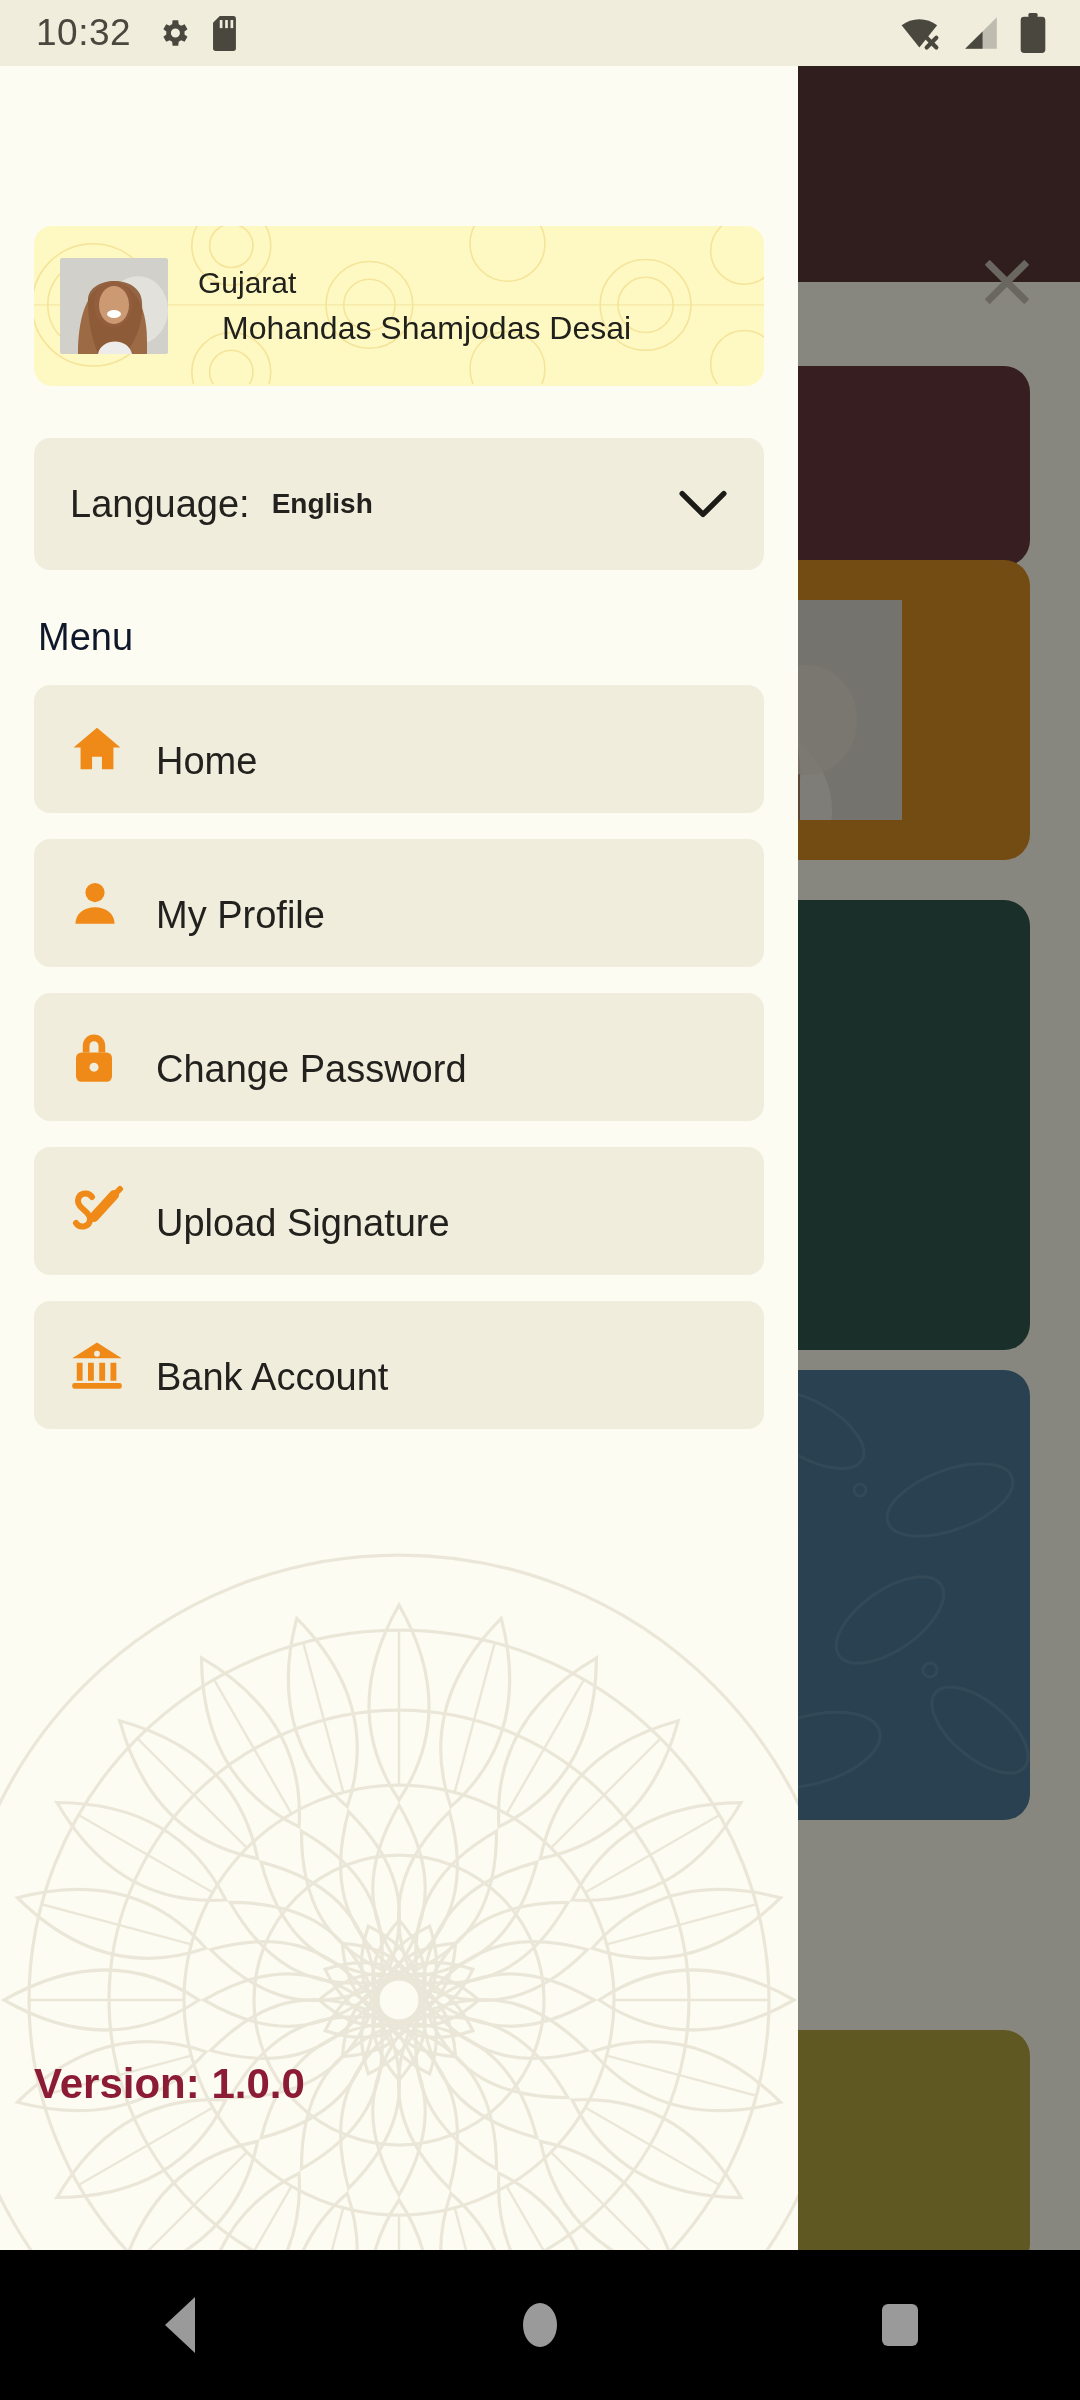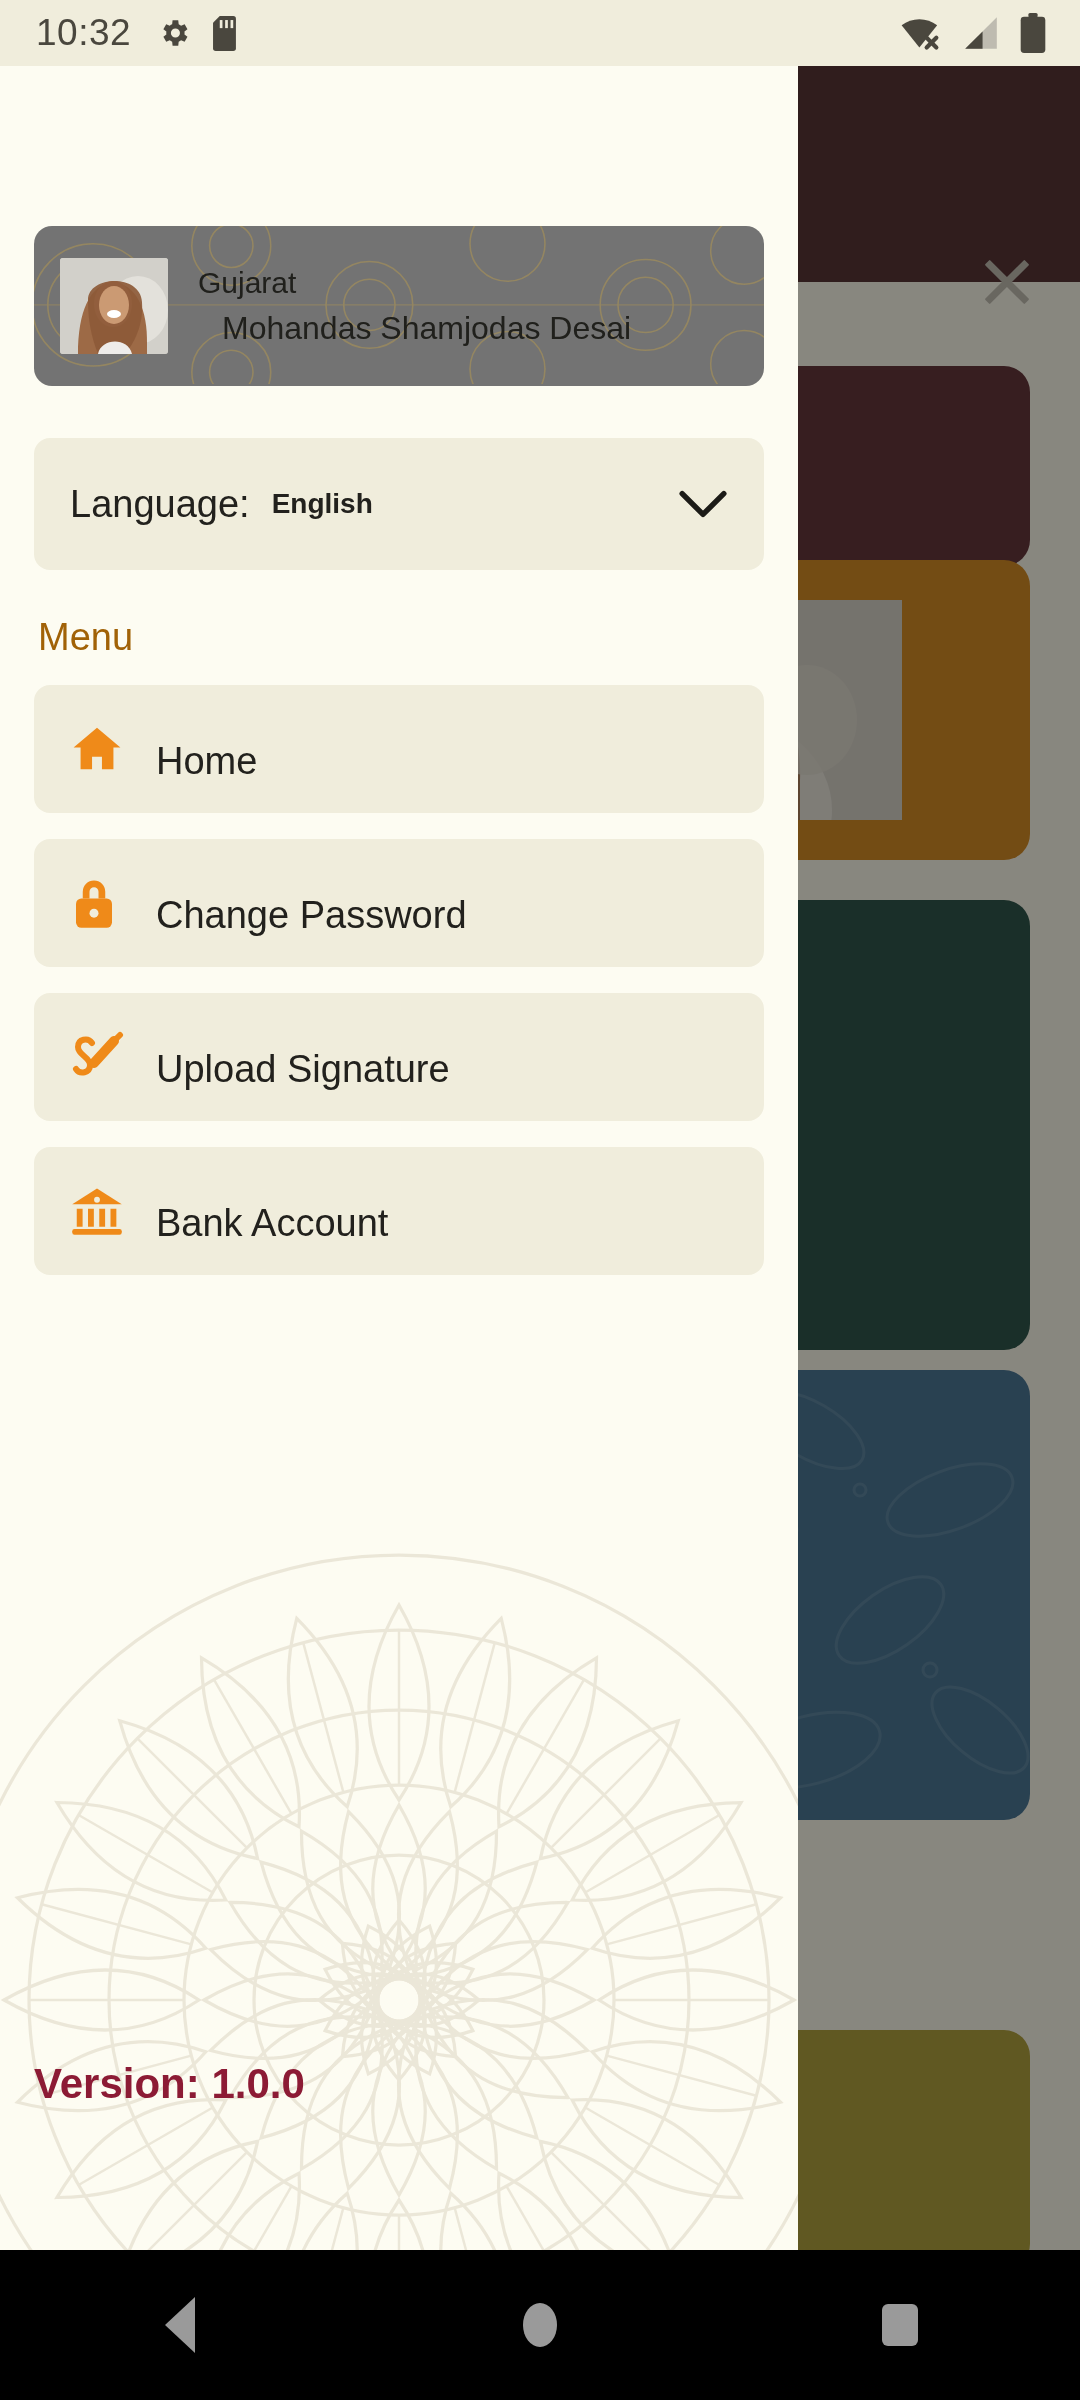--- a/index.html
+++ b/index.html
@@ -127,21 +127,21 @@
     bottom:-250px; width:1000px; height:1000px;
     opacity:.55; pointer-events:none;
   }
 
   .drawer-inner{ position:relative; z-index:2; padding:0 34px; }
 
   
   .profile-card{
     margin-top:160px;
     height:160px; border-radius:18px;
-    background:#737373;
+    background:#fef9c3;
     position:relative; overflow:hidden;
     display:flex; align-items:center;
   }
   .profile-pattern{ position:absolute; inset:0; opacity:.30; }
   .profile-photo{
     position:relative; z-index:2;
     margin-left:26px; width:108px; height:96px; border-radius:3px;
     overflow:hidden; flex:none;
     background:linear-gradient(165deg,#cfcdc8 0%,#e0ded8 50%,#b9b6ae 100%);
   }
@@ -154,21 +154,21 @@
     margin-top:52px; height:132px; border-radius:16px;
     background:#F0EDDC;
     display:flex; align-items:center; padding:0 36px;gap:8px;
   }
   .lang-label{ font-size:38px; color:#22211D; }
   .lang-value{ font-size:28px; color:#22211D; font-weight:bold; margin-left:14px; }
   .lang-flex{ flex:1; }
 
   .menu-title{
     margin-top:46px; margin-left:4px;
-    font-size:38px; color:#a16207;
+    font-size:38px; color:#0f172a;
   }
 
   .menu-item{
     margin-top:26px; height:128px; border-radius:16px;
     background:#F0EDDC;
     display:flex; align-items:center; padding:0 36px;
   }
   .menu-icon{ width:60px; display:flex; align-items:center; justify-content:flex-start; flex:none;}
   .menu-label{ font-size:38px; color:#22211D; margin-left:26px;margin-top:24px; }
 
@@ -408,20 +408,29 @@
 
       <div class="menu-item">
         <span class="menu-icon">
           <svg width="54" height="54" viewBox="0 0 24 24" fill="#EF8A19">
             <path d="M12 2.6L1.6 11.3h3.1V21h5.1v-5.6h4.4V21h5.1v-9.7h3.1z"></path>
           </svg>
         </span>
         <span class="menu-label">Home</span>
       </div>
 
+      <div class="menu-item">
+        <span class="menu-icon">
+          <svg width="50" height="50" viewBox="0 0 24 24" fill="#EF8A19">
+            <circle cx="12" cy="7" r="4.6"></circle>
+            <path d="M2.6 22c0-5 4.2-8 9.4-8s9.4 3 9.4 8z"></path>
+          </svg>
+        </span>
+        <span class="menu-label">My Profile</span>
+      </div>
 
       <div class="menu-item">
         <span class="menu-icon">
           <svg width="48" height="54" viewBox="0 0 20 24" fill="#EF8A19">
             <path d="M5 10V7a5 5 0 0110 0v3h-3V7a2 2 0 00-4 0v3z"></path>
             <rect x="2" y="10" width="16" height="13" rx="2.4"></rect>
             <circle cx="10" cy="16.5" r="2" fill="#F0EDDC"></circle>
           </svg>
         </span>
         <span class="menu-label">Change Password</span>

